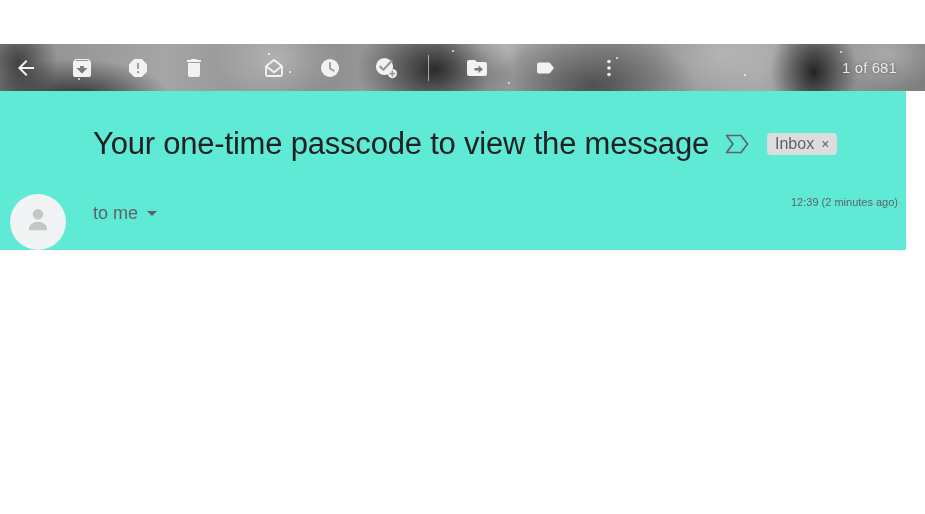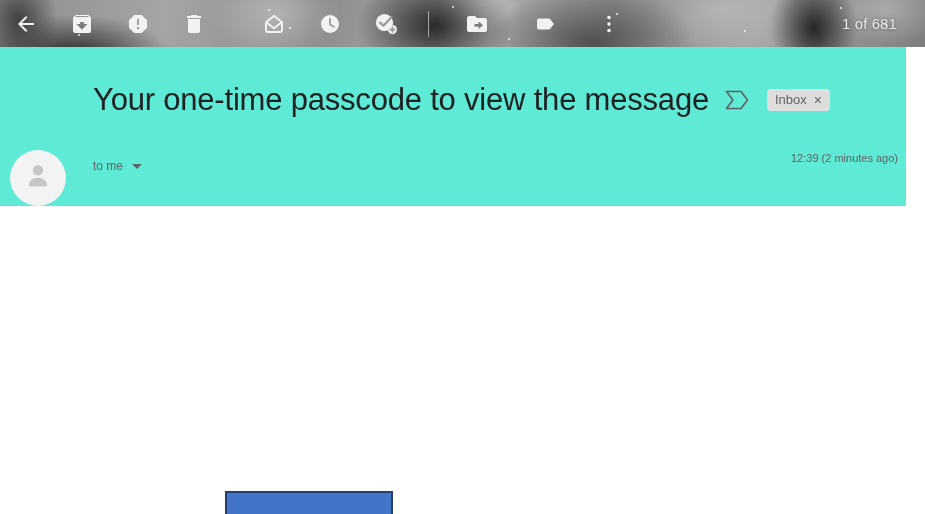--- a/index.html
+++ b/index.html
@@ -15,20 +15,21 @@
     -webkit-font-smoothing: antialiased;
   }
 
   
   .toolbar {
     position: relative;
     width: 925px;
     height: 47px;
     overflow: hidden;
     background-color: #15803d;
+    margin-top: 44px;
   }
   .toolbar-noise {
     position: absolute;
     inset: 0;
     background-image:
       radial-gradient(ellipse 140px 60px at 8% 120%, rgba(20,20,20,0.85), rgba(20,20,20,0) 70%),
       radial-gradient(ellipse 90px 70px at 30% 30%, rgba(255,255,255,0.30), rgba(255,255,255,0) 70%),
       radial-gradient(ellipse 120px 90px at 47% 55%, rgba(10,10,10,0.80), rgba(10,10,10,0) 65%),
       radial-gradient(ellipse 60px 40px at 52% 10%, rgba(240,240,240,0.40), rgba(240,240,240,0) 70%),
       radial-gradient(ellipse 150px 80px at 64% 90%, rgba(25,25,25,0.55), rgba(25,25,25,0) 70%),
@@ -110,21 +111,21 @@
     margin-left: 16px;
     background: #ddddde;
     border-radius: 4px;
     height: 22px;
     display: inline-flex;
     align-items: center;
     padding: 0 8px;
     flex: 0 0 auto;
   }
   .label-chip-text {
-    font-size: 13px;
+    font-size: 16px;
     color: #5f6368;
     line-height: 22px;
   }
   .label-chip-x {
     font-size: 14px;
     color: #5f6368;
     margin-left: 7px;
     line-height: 1;
   }
 
@@ -179,21 +180,21 @@
     right: 8px;
     top: 30px;
     white-space: nowrap;
   }
   .to-line {
     display: flex;
     align-items: center;
     margin-top: 9px;
   }
   .to-text {
-    font-size: 12px;
+    font-size: 18px;
     color: #5f6368;
   }
   .caret-down {
     width: 0; height: 0;
     border-left: 5px solid transparent;
     border-right: 5px solid transparent;
     border-top: 5px solid #5f6368;
     margin-left: 9px;
   }
 

